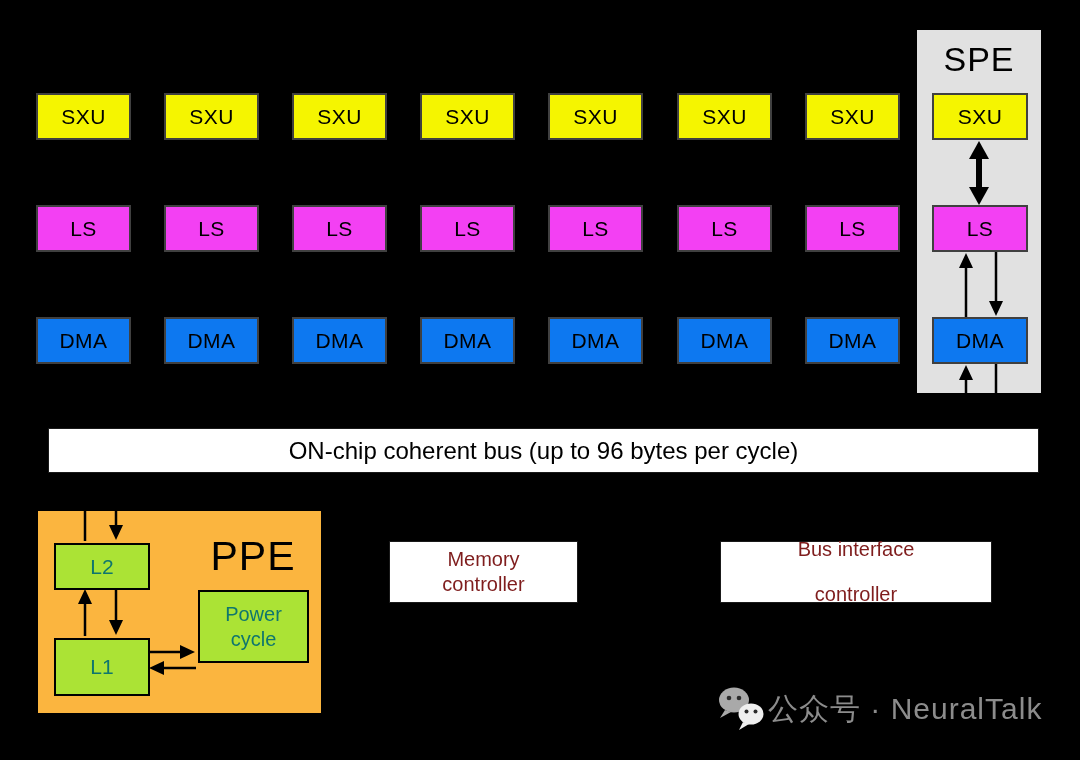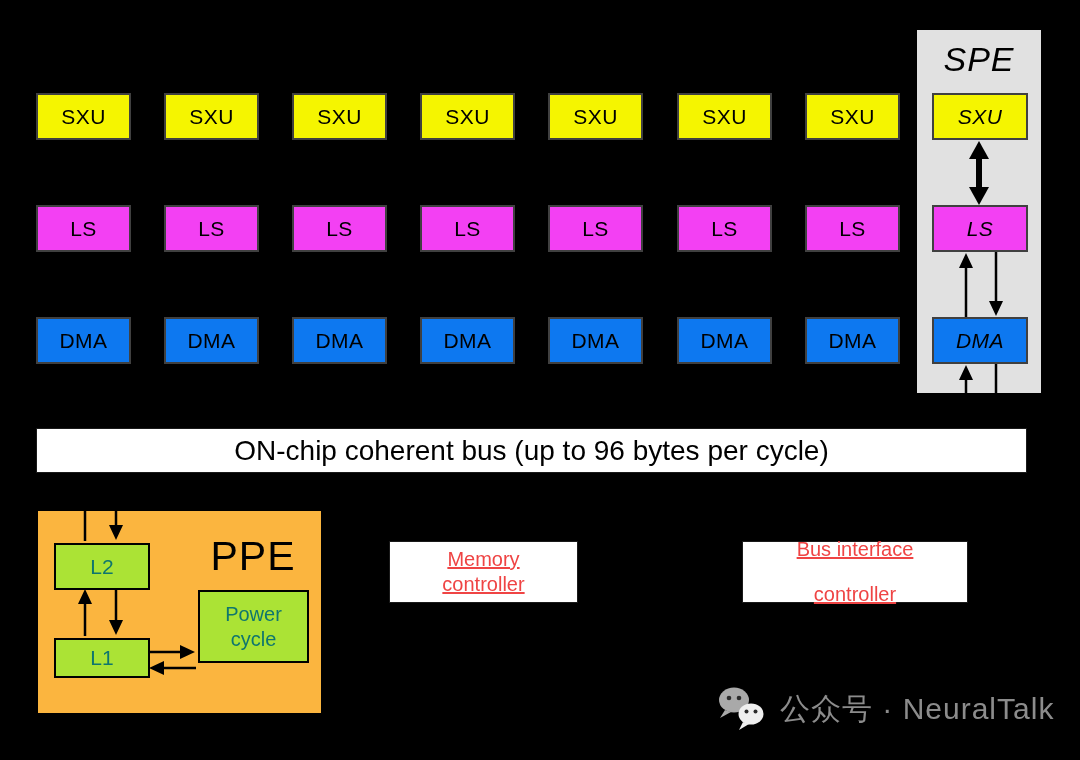--- a/index.html
+++ b/index.html
@@ -29,74 +29,74 @@
     display:flex;align-items:center;justify-content:center;
     font-size:21px;color:#000;letter-spacing:.5px;
   }
   .sxu{top:93px;background:var(--sxu-yellow);}
   .ls {top:205px;background:var(--ls-magenta);}
   .dma{top:317px;background:var(--dma-blue);text-align:center;}
 
   
   .spe-box{
     position:absolute;left:915px;top:28px;width:128px;height:367px;
-    background:var(--spe-gray);border:2px solid #000;box-sizing:border-box;font-style:italic;
+    background:var(--spe-gray);border:2px solid #000;box-sizing:border-box;
   }
   .spe-title{
     position:absolute;left:0;top:10px;width:100%;text-align:center;
     font-size:34px;color:#000;letter-spacing:1px;
   }
   .spe-box .unit{left:15px;width:96px;}
   .spe-box .sxu{top:63px;}
   .spe-box .ls {top:175px;}
   .spe-box .dma{top:287px;}
 
   
   .bus{
-    position:absolute;left:36px;top:428px;width:991px;height:45px;
+    position:absolute;left:48px;top:428px;width:991px;height:45px;
     background:var(--box-white);border:1px solid #1a1a1a;box-sizing:border-box;
     display:flex;align-items:center;justify-content:center;
-    font-size:28px;color:#000;
+    font-size:24px;color:#000;
   }
 
   
   .ppe{
     position:absolute;left:36px;top:509px;width:287px;height:206px;
     background:var(--ppe-orange);border:2px solid #000;box-sizing:border-box;
   }
   .ppe-title{
     position:absolute;left:150px;top:22px;width:130px;text-align:center;
     font-size:41px;color:#000;letter-spacing:1px;
   }
   .green-box{
     position:absolute;background:var(--cache-green);border:2px solid #000;box-sizing:border-box;
     display:flex;align-items:center;justify-content:center;
     font-size:21px;color:#0f766e;text-align:center;
   }
   .l2{left:16px;top:32px;width:96px;height:47px;}
-  .l1{left:16px;top:127px;width:96px;height:40px;}
+  .l1{left:16px;top:127px;width:96px;height:58px;}
   .power-core{left:160px;top:79px;width:111px;height:73px;flex-direction:column;line-height:25px;font-size:20px;}
 
   
   .ctrl{
     position:absolute;top:541px;height:62px;
     background:var(--box-white);border:1px solid #1a1a1a;box-sizing:border-box;
     display:flex;flex-direction:column;align-items:center;justify-content:center;
-    font-size:20px;line-height:25px;color:#ef4444;text-decoration:underline;
+    font-size:20px;line-height:25px;color:#7f1d1d;
   }
   .mem-ctrl{left:389px;width:189px;}
-  .bus-ctrl{left:742px;width:226px;gap:20px;}
+  .bus-ctrl{left:720px;width:272px;gap:20px;}
 
   
   .arrows{position:absolute;left:0;top:0;width:1080px;height:760px;pointer-events:none;}
 
   
   .watermark{
     position:absolute;left:714px;top:684px;height:50px;
-    display:flex;align-items:center;gap:12px;
+    display:flex;align-items:center;
   }
   .watermark-text{
     color:var(--watermark-gray);font-size:30px;letter-spacing:1px;white-space:nowrap;
   }
 </style>
 </head>
 <body>
 
 <div class="stage">
 

